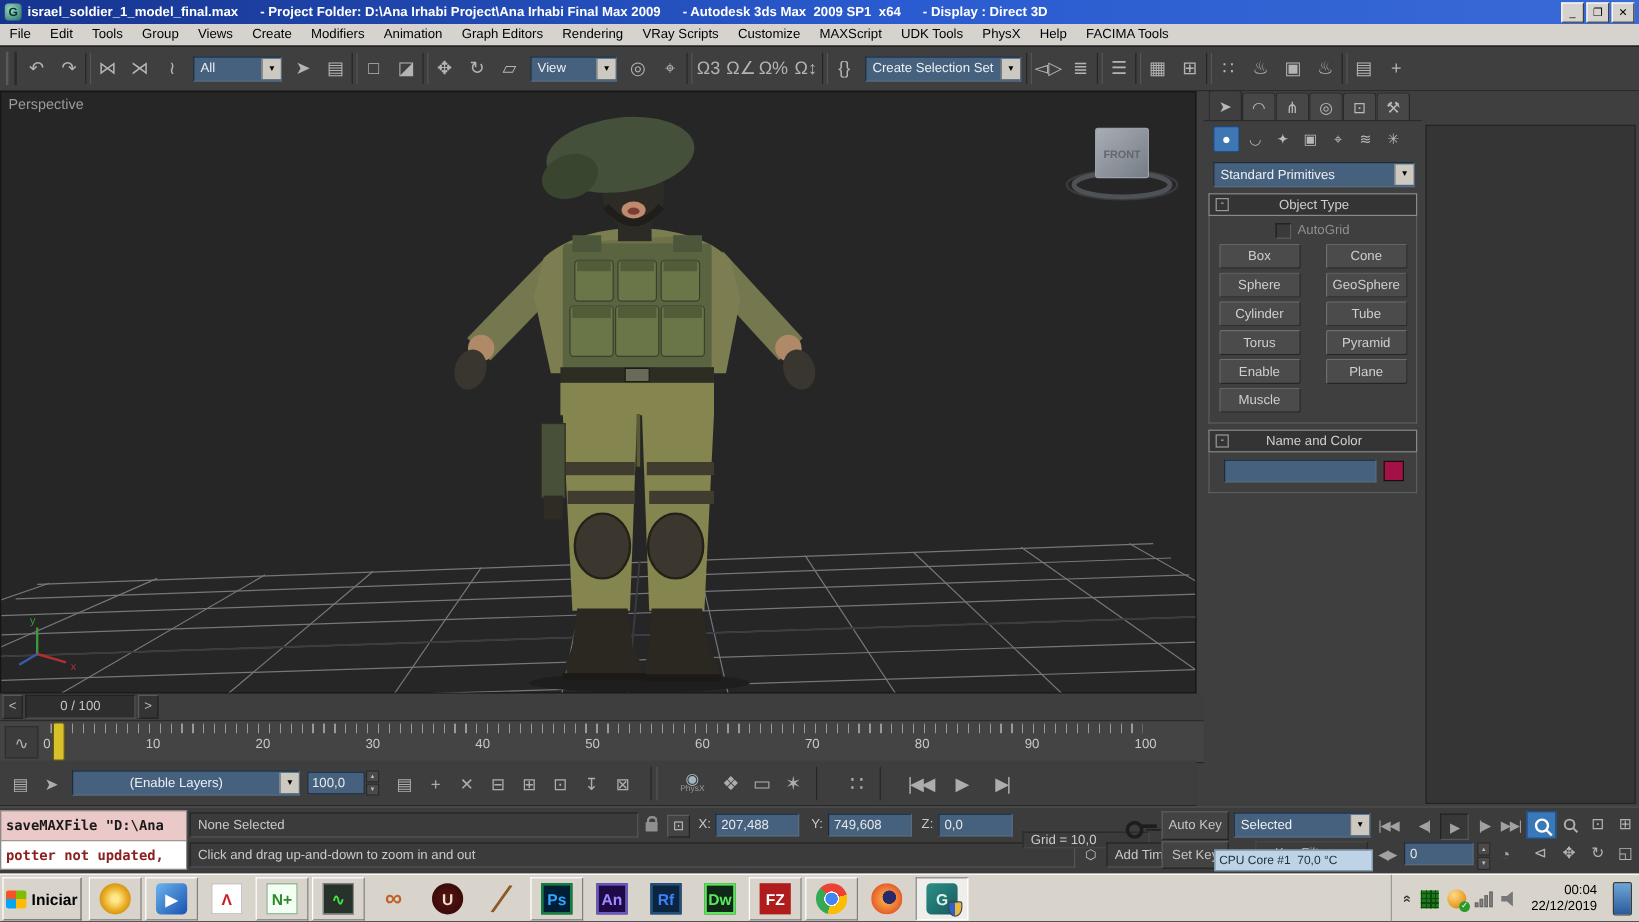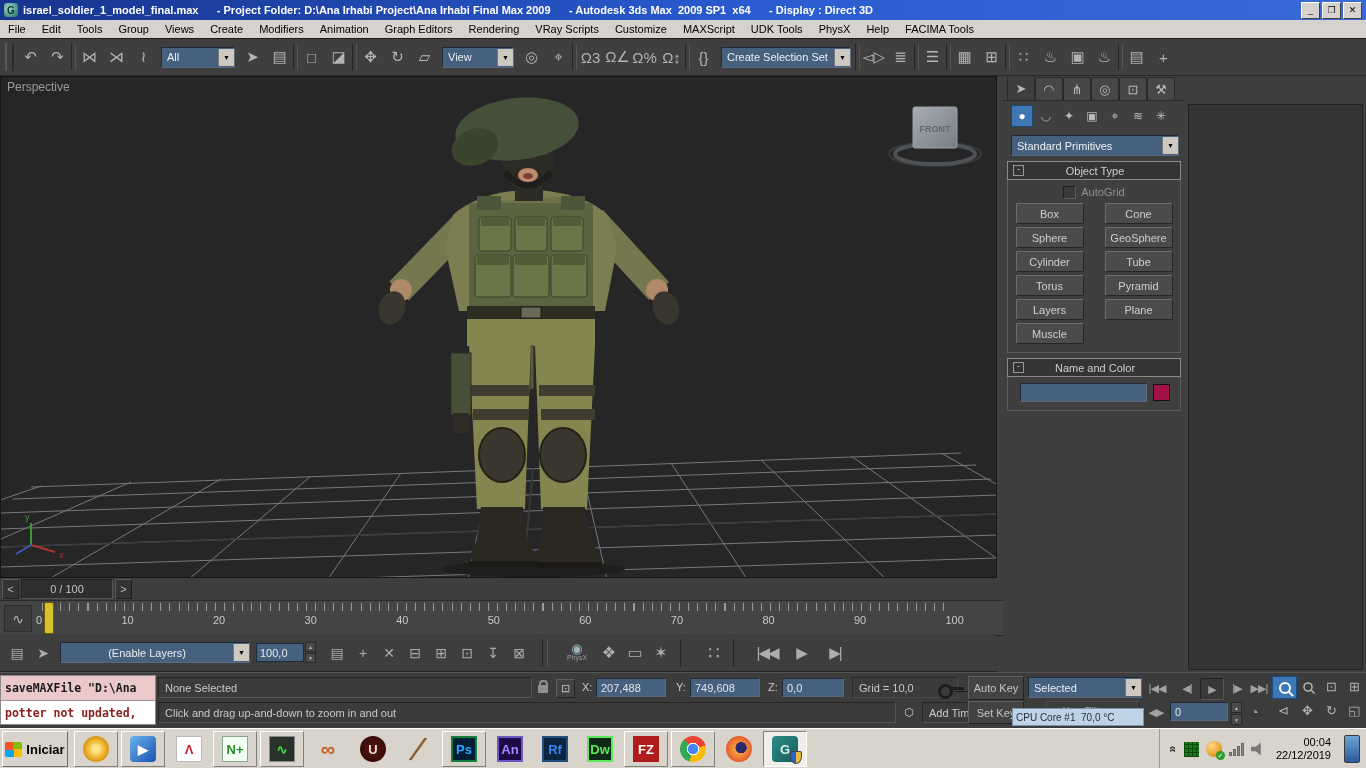--- a/index.html
+++ b/index.html
@@ -420,21 +420,21 @@
       </div>
       <div class="objgrid">
           <span class="cbtn">Box</span>
           <span class="cbtn">Cone</span>
           <span class="cbtn">Sphere</span>
           <span class="cbtn">GeoSphere</span>
           <span class="cbtn">Cylinder</span>
           <span class="cbtn">Tube</span>
           <span class="cbtn">Torus</span>
           <span class="cbtn">Pyramid</span>
-          <span class="cbtn">Layers</span>
+          <span class="cbtn">Enable</span>
           <span class="cbtn">Plane</span>
           <span class="cbtn">Muscle</span>
         </div>
     </div>
     <div class="rollout">
       <div class="rollhead">
         <span class="rollmin">-</span>
         <span class="rolltitle">Name and Color</span>
       </div>
       <div class="namerow">
@@ -530,21 +530,21 @@
     <div class="sfield" style="left:158px;top:4px;width:374px;height:21px">None Selected</div>
     <span class="lock"></span>
     <span class="skbtn" style="left:556px;top:6px;width:19px;height:19px">⊡</span>
     <span class="slabel" style="left:582px;top:8px">X:</span>
     <span class="numbox" style="left:596px;top:5px;width:70px">207,488</span>
     <span class="slabel" style="left:676px;top:8px">Y:</span>
     <span class="numbox" style="left:690px;top:5px;width:70px">749,608</span>
 
     <span class="slabel" style="left:768px;top:8px">Z:</span>
     <span class="numbox" style="left:782px;top:5px;width:62px">0,0</span>
-    <div class="sfield" style="left:852px;top:4px;width:106px;height:21px;border-color:#2a2a2a #4a4a4a #4a4a4a #2a2a2a">Grid = 10,0</div>
+    <div class="sfield" style="left:852px;top:20px;width:106px;height:14px;border-color:#2a2a2a #4a4a4a #4a4a4a #2a2a2a">Grid = 10,0</div>
     <span class="skbtn" style="left:900px;top:30px;width:18px;height:18px;background:none;border:none">⬡</span>
     <div class="sfield" style="left:922px;top:29px;width:96px;height:21px">Add Time Tag</div>
     <span class="keyicon"></span>
     <div class="skbtn" style="left:968px;top:3px;width:56px;height:24px">Auto Key</div>
     <div class="skbtn" style="left:968px;top:28px;width:56px;height:23px">Set Key</div>
     <div class="dd" style="position:absolute;left:1028px;top:4px;width:112px;margin:0">
       <span class="val">Selected</span>
         <span class="arrow">▼</span>
     </div>
     <div class="skbtn" style="left:1046px;top:28px;width:94px;height:20px;background:#3c3c3c;border-color:#4a4a4a #2a2a2a #2a2a2a #4a4a4a;color:#a8a8a8">Key Filters...</div>

